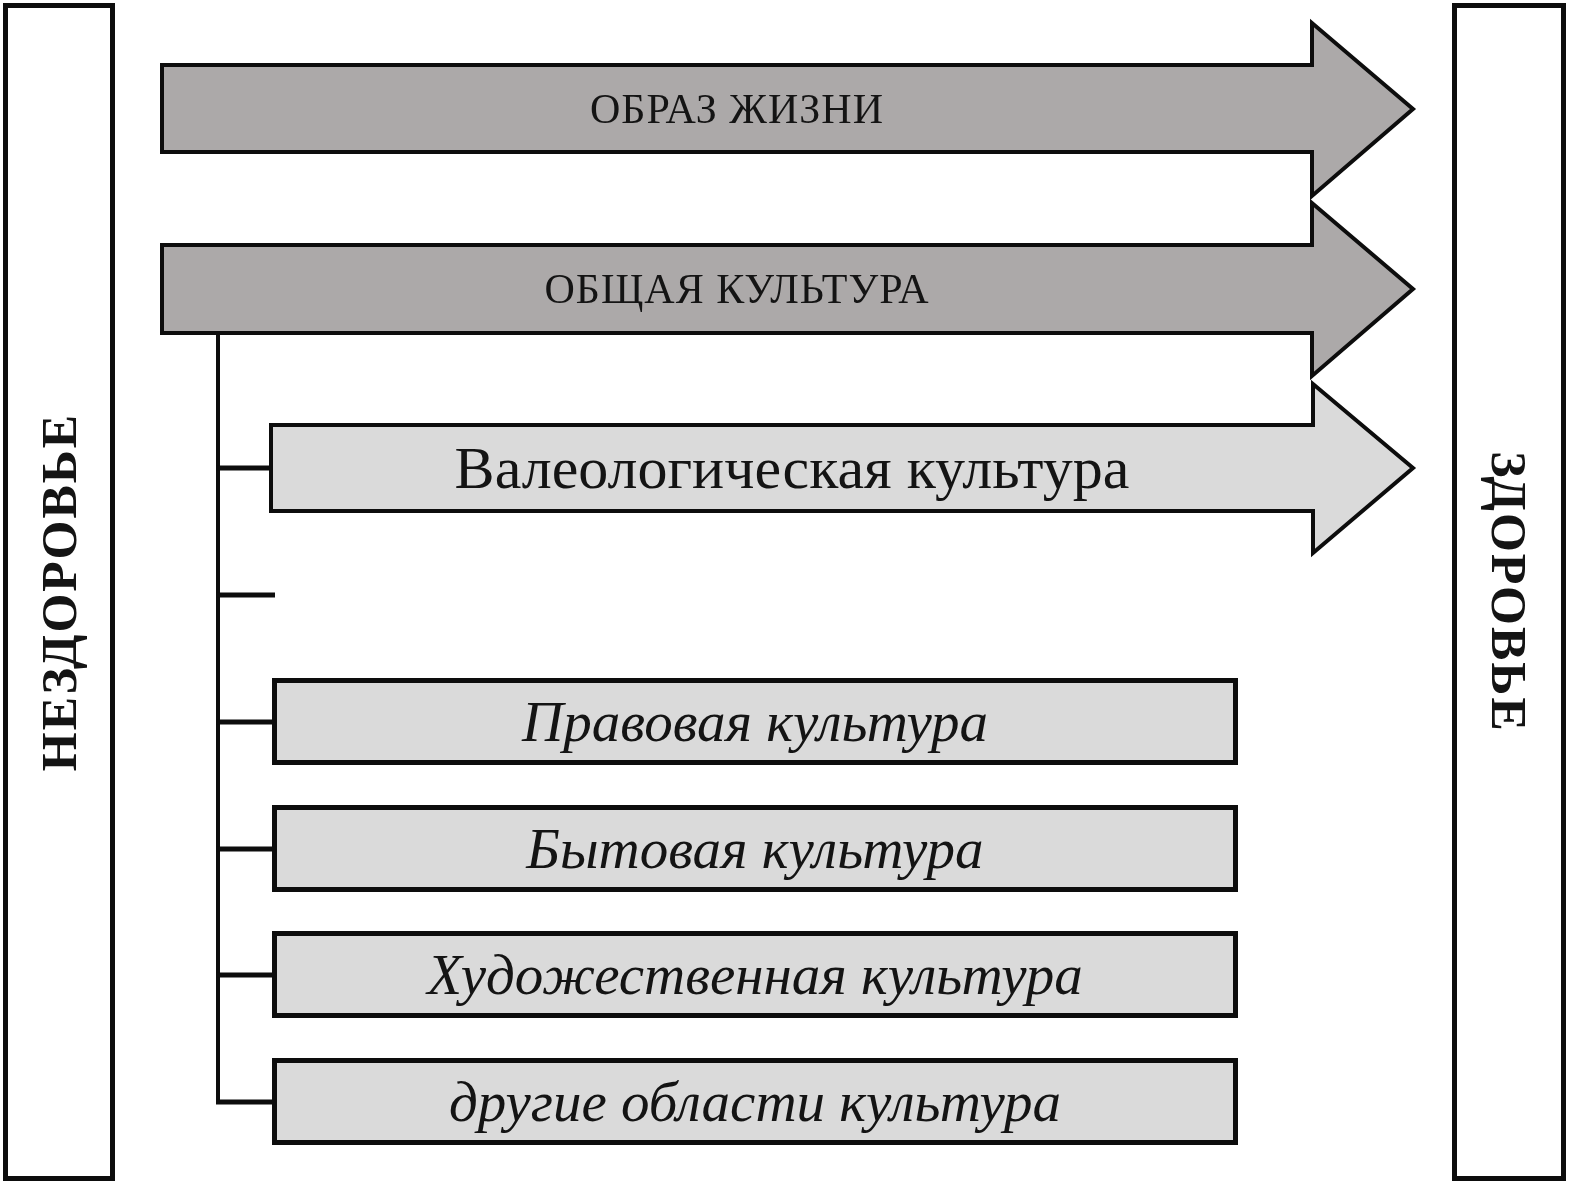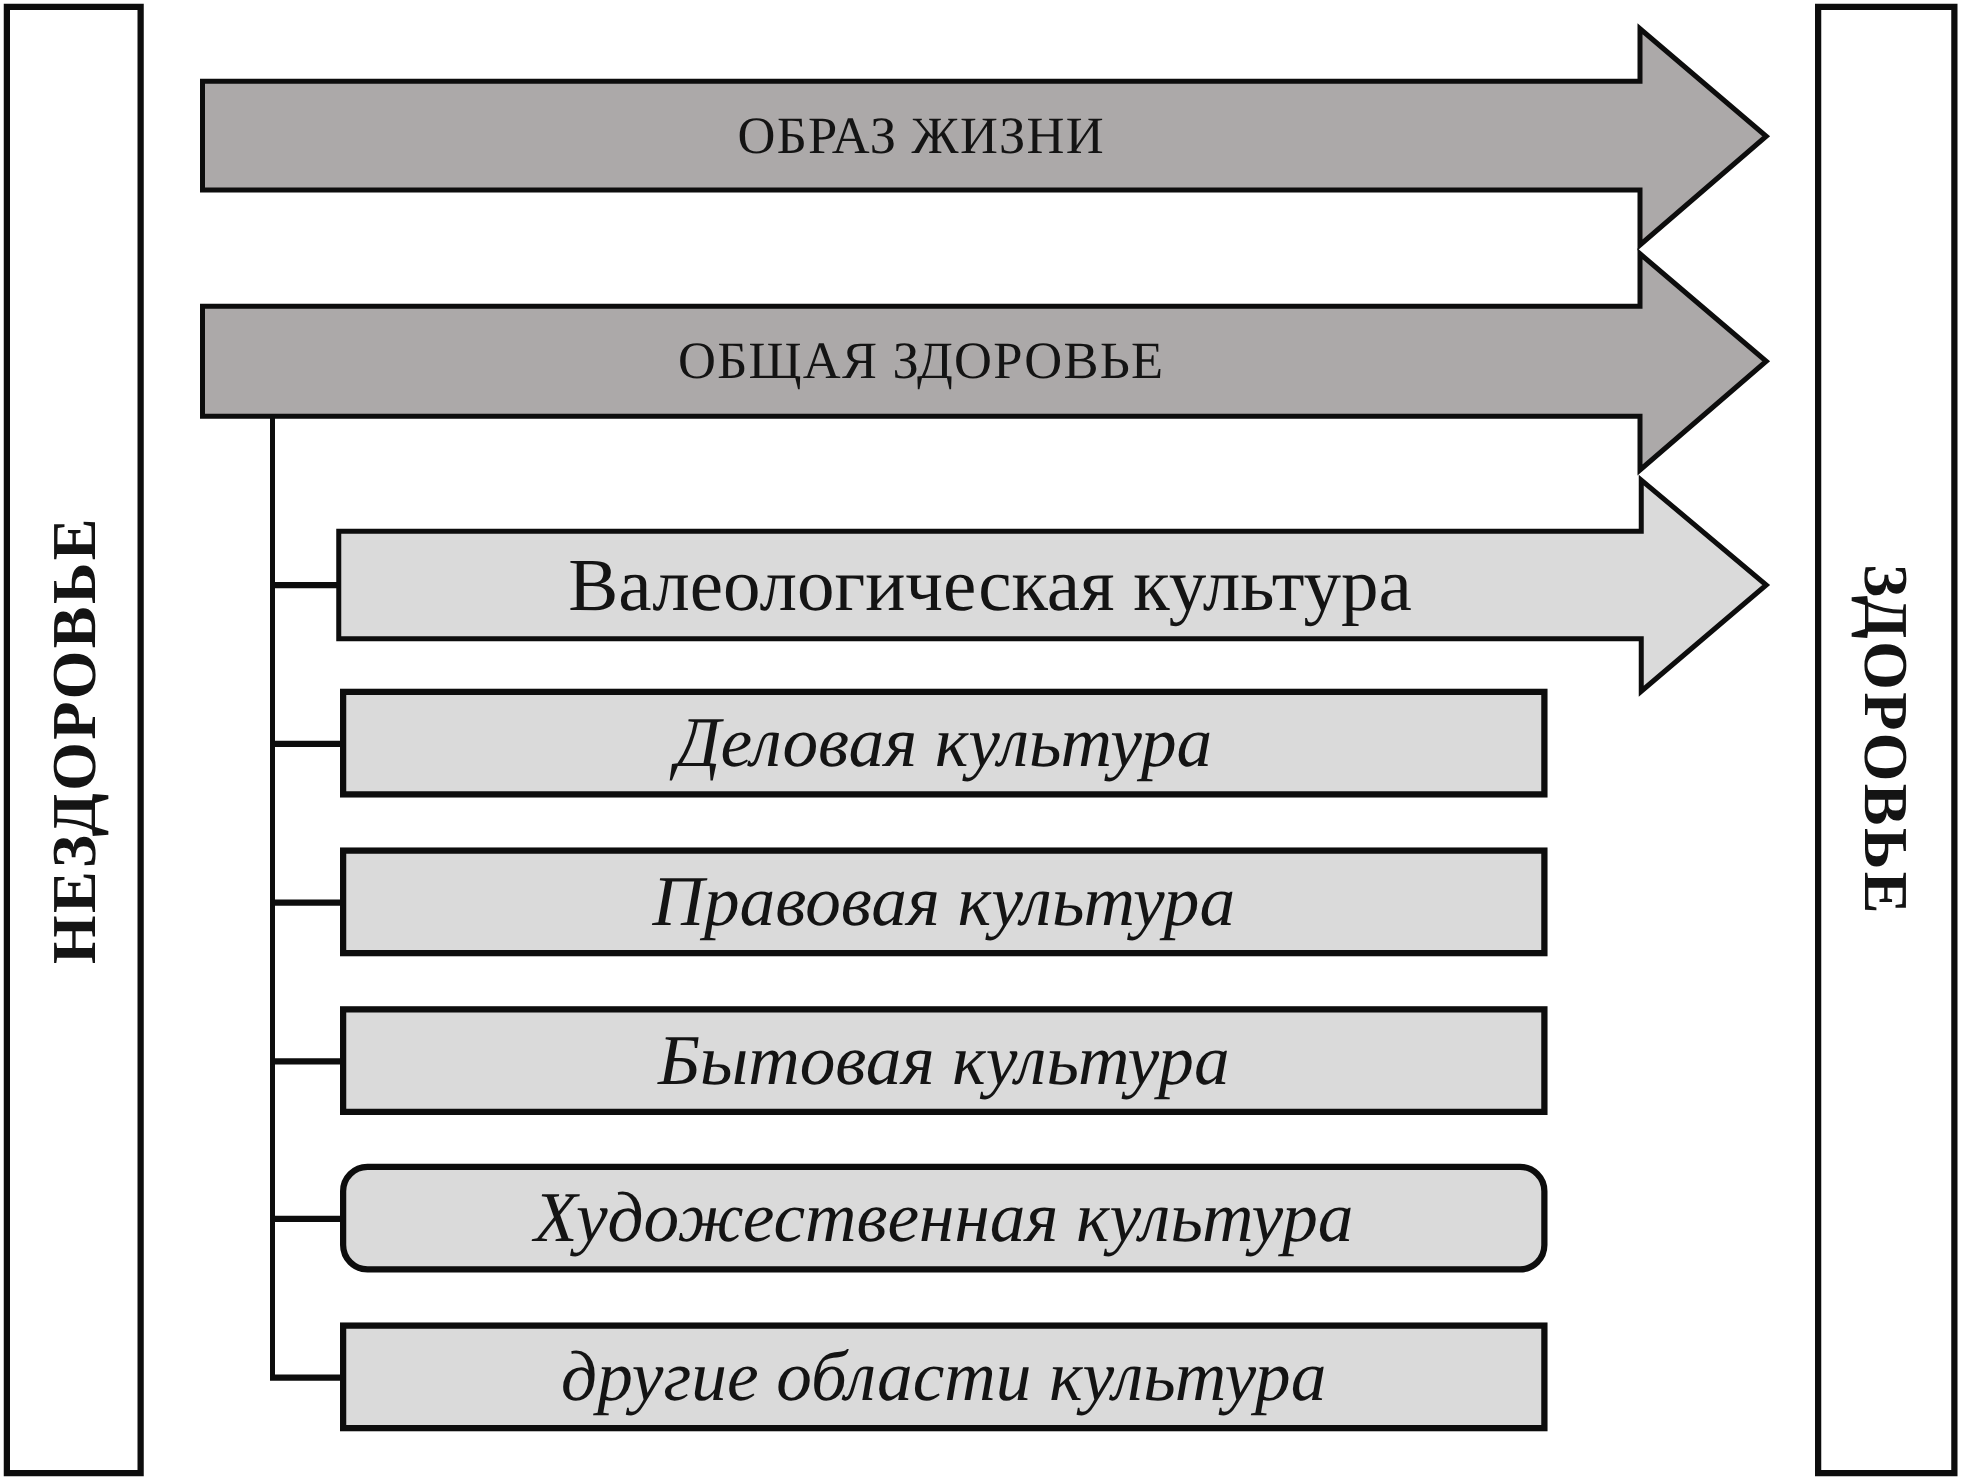--- a/index.html
+++ b/index.html
@@ -63,32 +63,29 @@
   </svg>
 
   <div class="side-box left">
     <span class="vtext up">НЕЗДОРОВЬЕ</span>
   </div>
   <div class="side-box right">
     <span class="vtext down">ЗДОРОВЬЕ</span>
   </div>
 
   <div class="arrow-label caps-label" style="left:162px;top:65px;width:1150px;height:87px;">ОБРАЗ ЖИЗНИ</div>
-  <div class="arrow-label caps-label" style="left:162px;top:245px;width:1150px;height:88px;">ОБЩАЯ ЗДОРОВЬЕ</div>
+  <div class="arrow-label caps-label" style="left:162px;top:245px;width:1150px;height:88px;">ОБЩАЯ КУЛЬТУРА</div>
   <div class="arrow-label italic-label" style="left:271px;top:425px;width:1042px;height:86px;">Валеологическая культура</div>
 
-  <div class="culture-box" style="top:551px;">
-    <span>Деловая культура</span>
-  </div>
   <div class="culture-box" style="top:805px;">
     <span>Бытовая культура</span>
   </div>
   <div class="culture-box" style="top:678px;">
     <span>Правовая культура</span>
   </div>
-  <div class="culture-box" style="top:931px;border-radius:22px;">
+  <div class="culture-box" style="top:931px;">
     <span>Художественная культура</span>
   </div>
   <div class="culture-box" style="top:1058px;">
     <span>другие области культура</span>
   </div>
 
 </div>
 
 </body></html>

